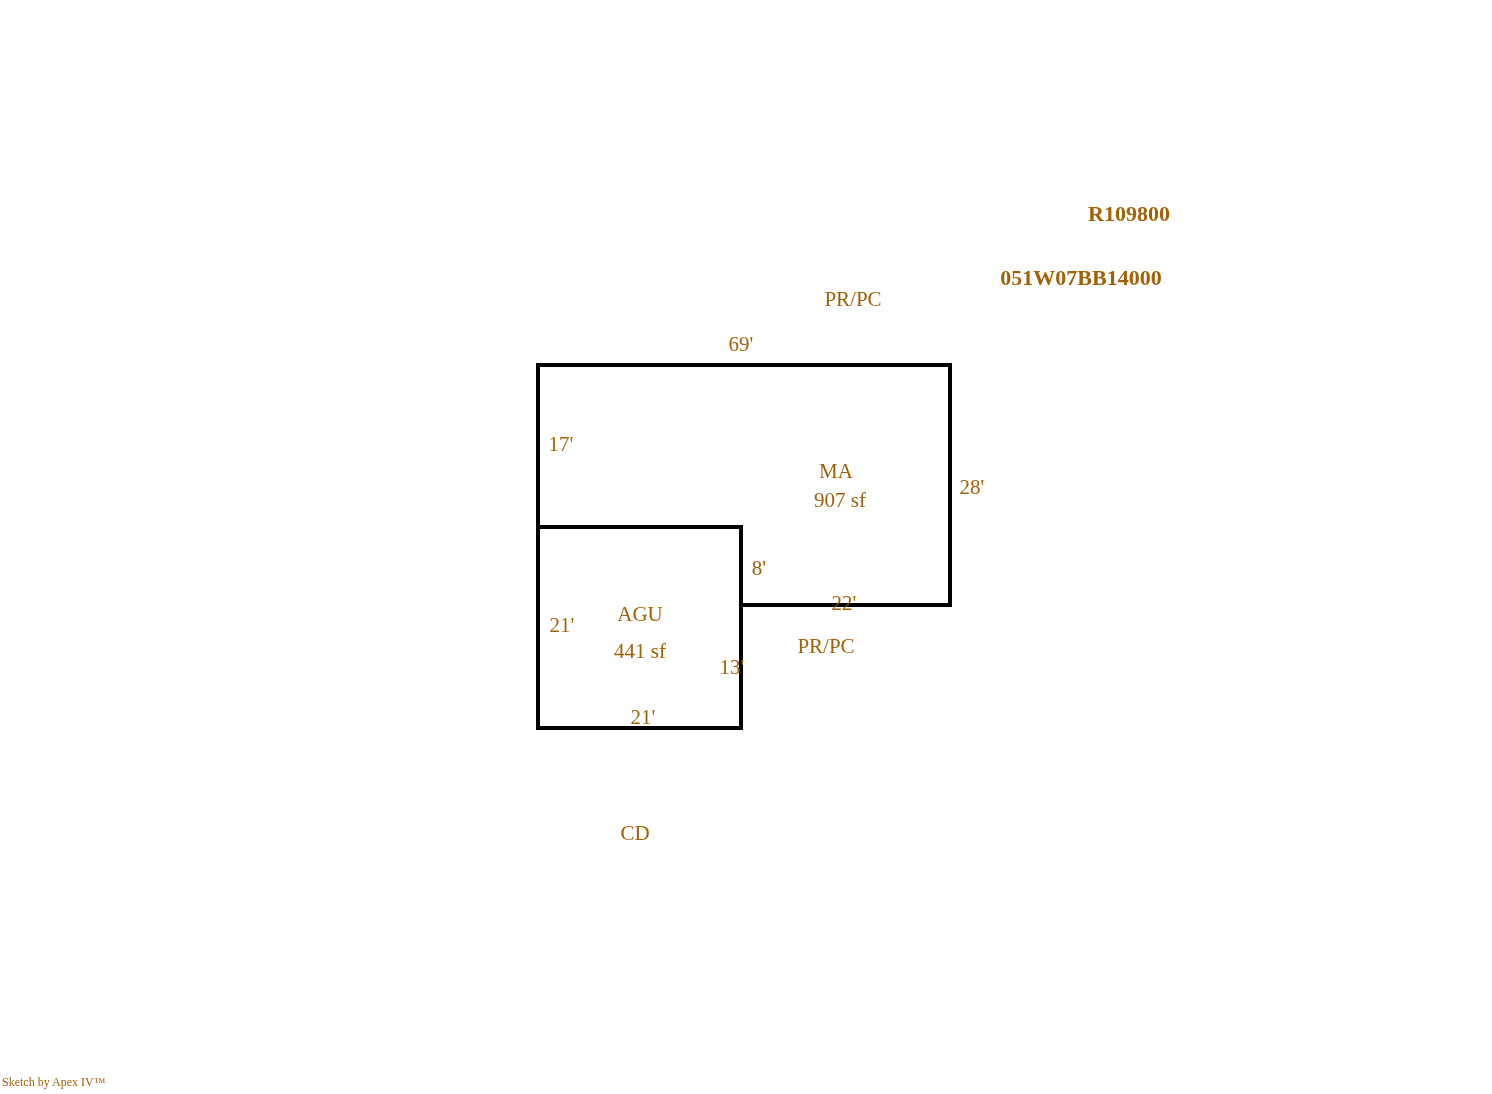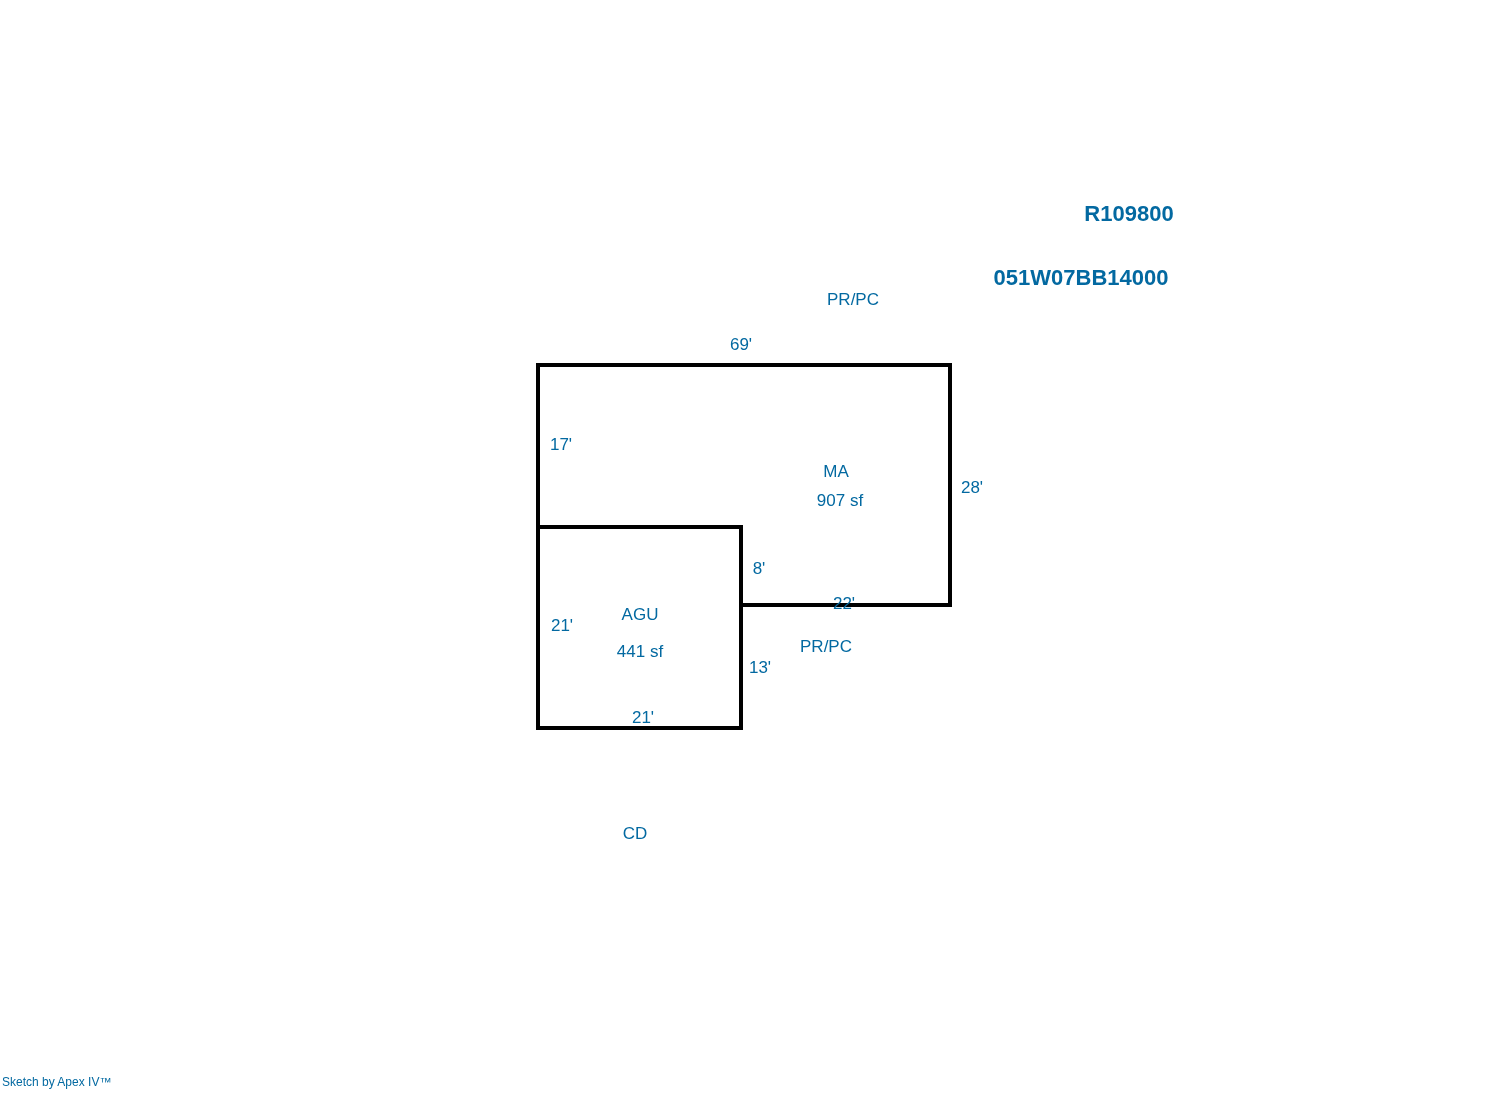--- a/index.html
+++ b/index.html
@@ -5,22 +5,22 @@
   html, body {
     margin: 0;
     padding: 0;
     background: #ffffff;
   }
   #canvas {
     position: relative;
     width: 1215px;
     height: 1094px;
     background: #ffffff;
-    font-family: Liberation Sans, sans-serif;
-    color: #0369a1;
+    font-family: Liberation Serif, serif;
+    color: #a16207;
     overflow: hidden;
   }
   .outline {
     position: absolute;
     border: 4px solid #000000;
     background: #ffffff;
     box-sizing: border-box;
   }
   #ma-outline {
     left: 536px;
@@ -32,21 +32,21 @@
   #agu-outline {
     left: 536px;
     top: 525px;
     width: 207px;
     height: 205px;
     z-index: 2;
   }
   .lbl {
     position: absolute;
     transform: translate(-50%, -50%);
-    font-size: 17px;
+    font-size: 21px;
     line-height: 1;
     white-space: nowrap;
     z-index: 5;
   }
   .lbl.bold {
     font-weight: bold;
     font-size: 22px;
   }
   #watermark {
     position: absolute;
@@ -76,18 +76,18 @@
   <span class="lbl" style="left:561px; top:444px;">17'</span>
   <span class="lbl" style="left:836px; top:471px;">MA</span>
   <span class="lbl" style="left:840px; top:500px;">907 sf</span>
   <span class="lbl" style="left:972px; top:487px;">28'</span>
   <span class="lbl" style="left:759px; top:568px;">8'</span>
   <span class="lbl" style="left:844px; top:603px;">22'</span>
 
   <span class="lbl" style="left:562px; top:625px;">21'</span>
   <span class="lbl" style="left:640px; top:614px;">AGU</span>
   <span class="lbl" style="left:640px; top:651px;">441 sf</span>
-  <span class="lbl" style="left:760px; top:667px;text-align:center;">13'</span>
+  <span class="lbl" style="left:732px; top:667px;text-align:center;">13'</span>
   <span class="lbl" style="left:643px; top:717px;">21'</span>
 
   <span class="lbl" id="watermark">Sketch by Apex IV™</span>
 
 </div>
 
 </body></html>

